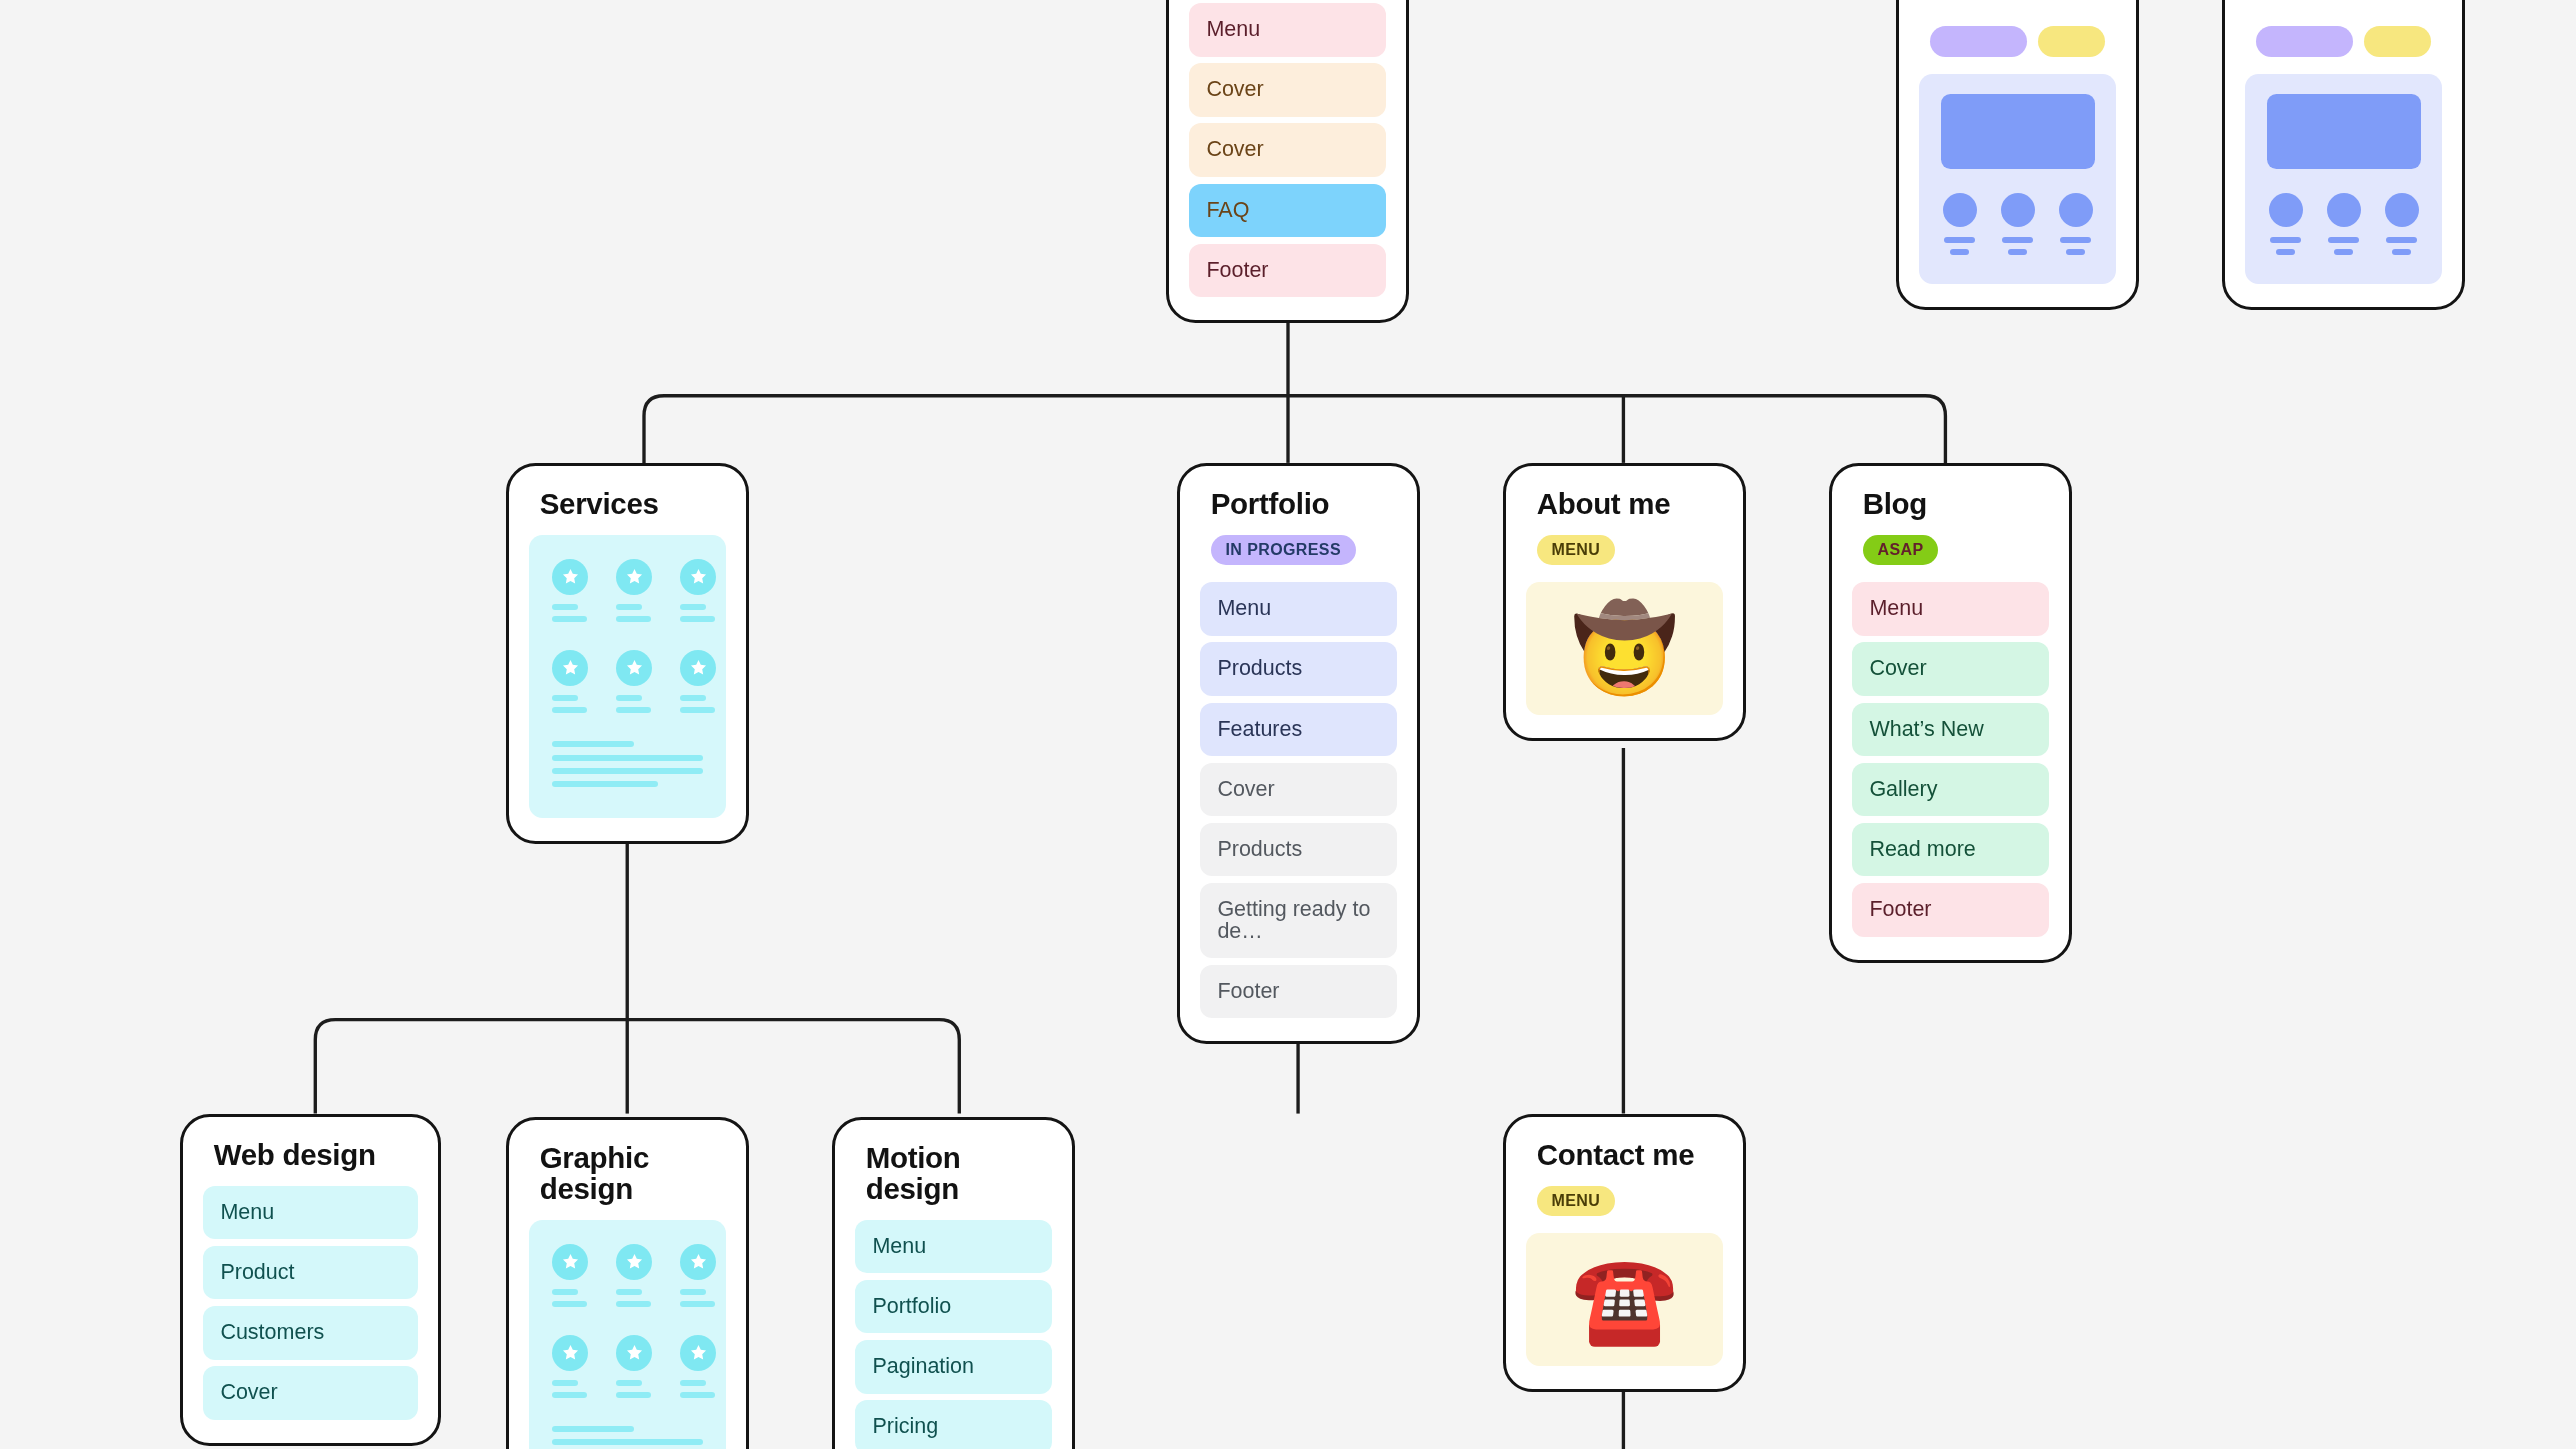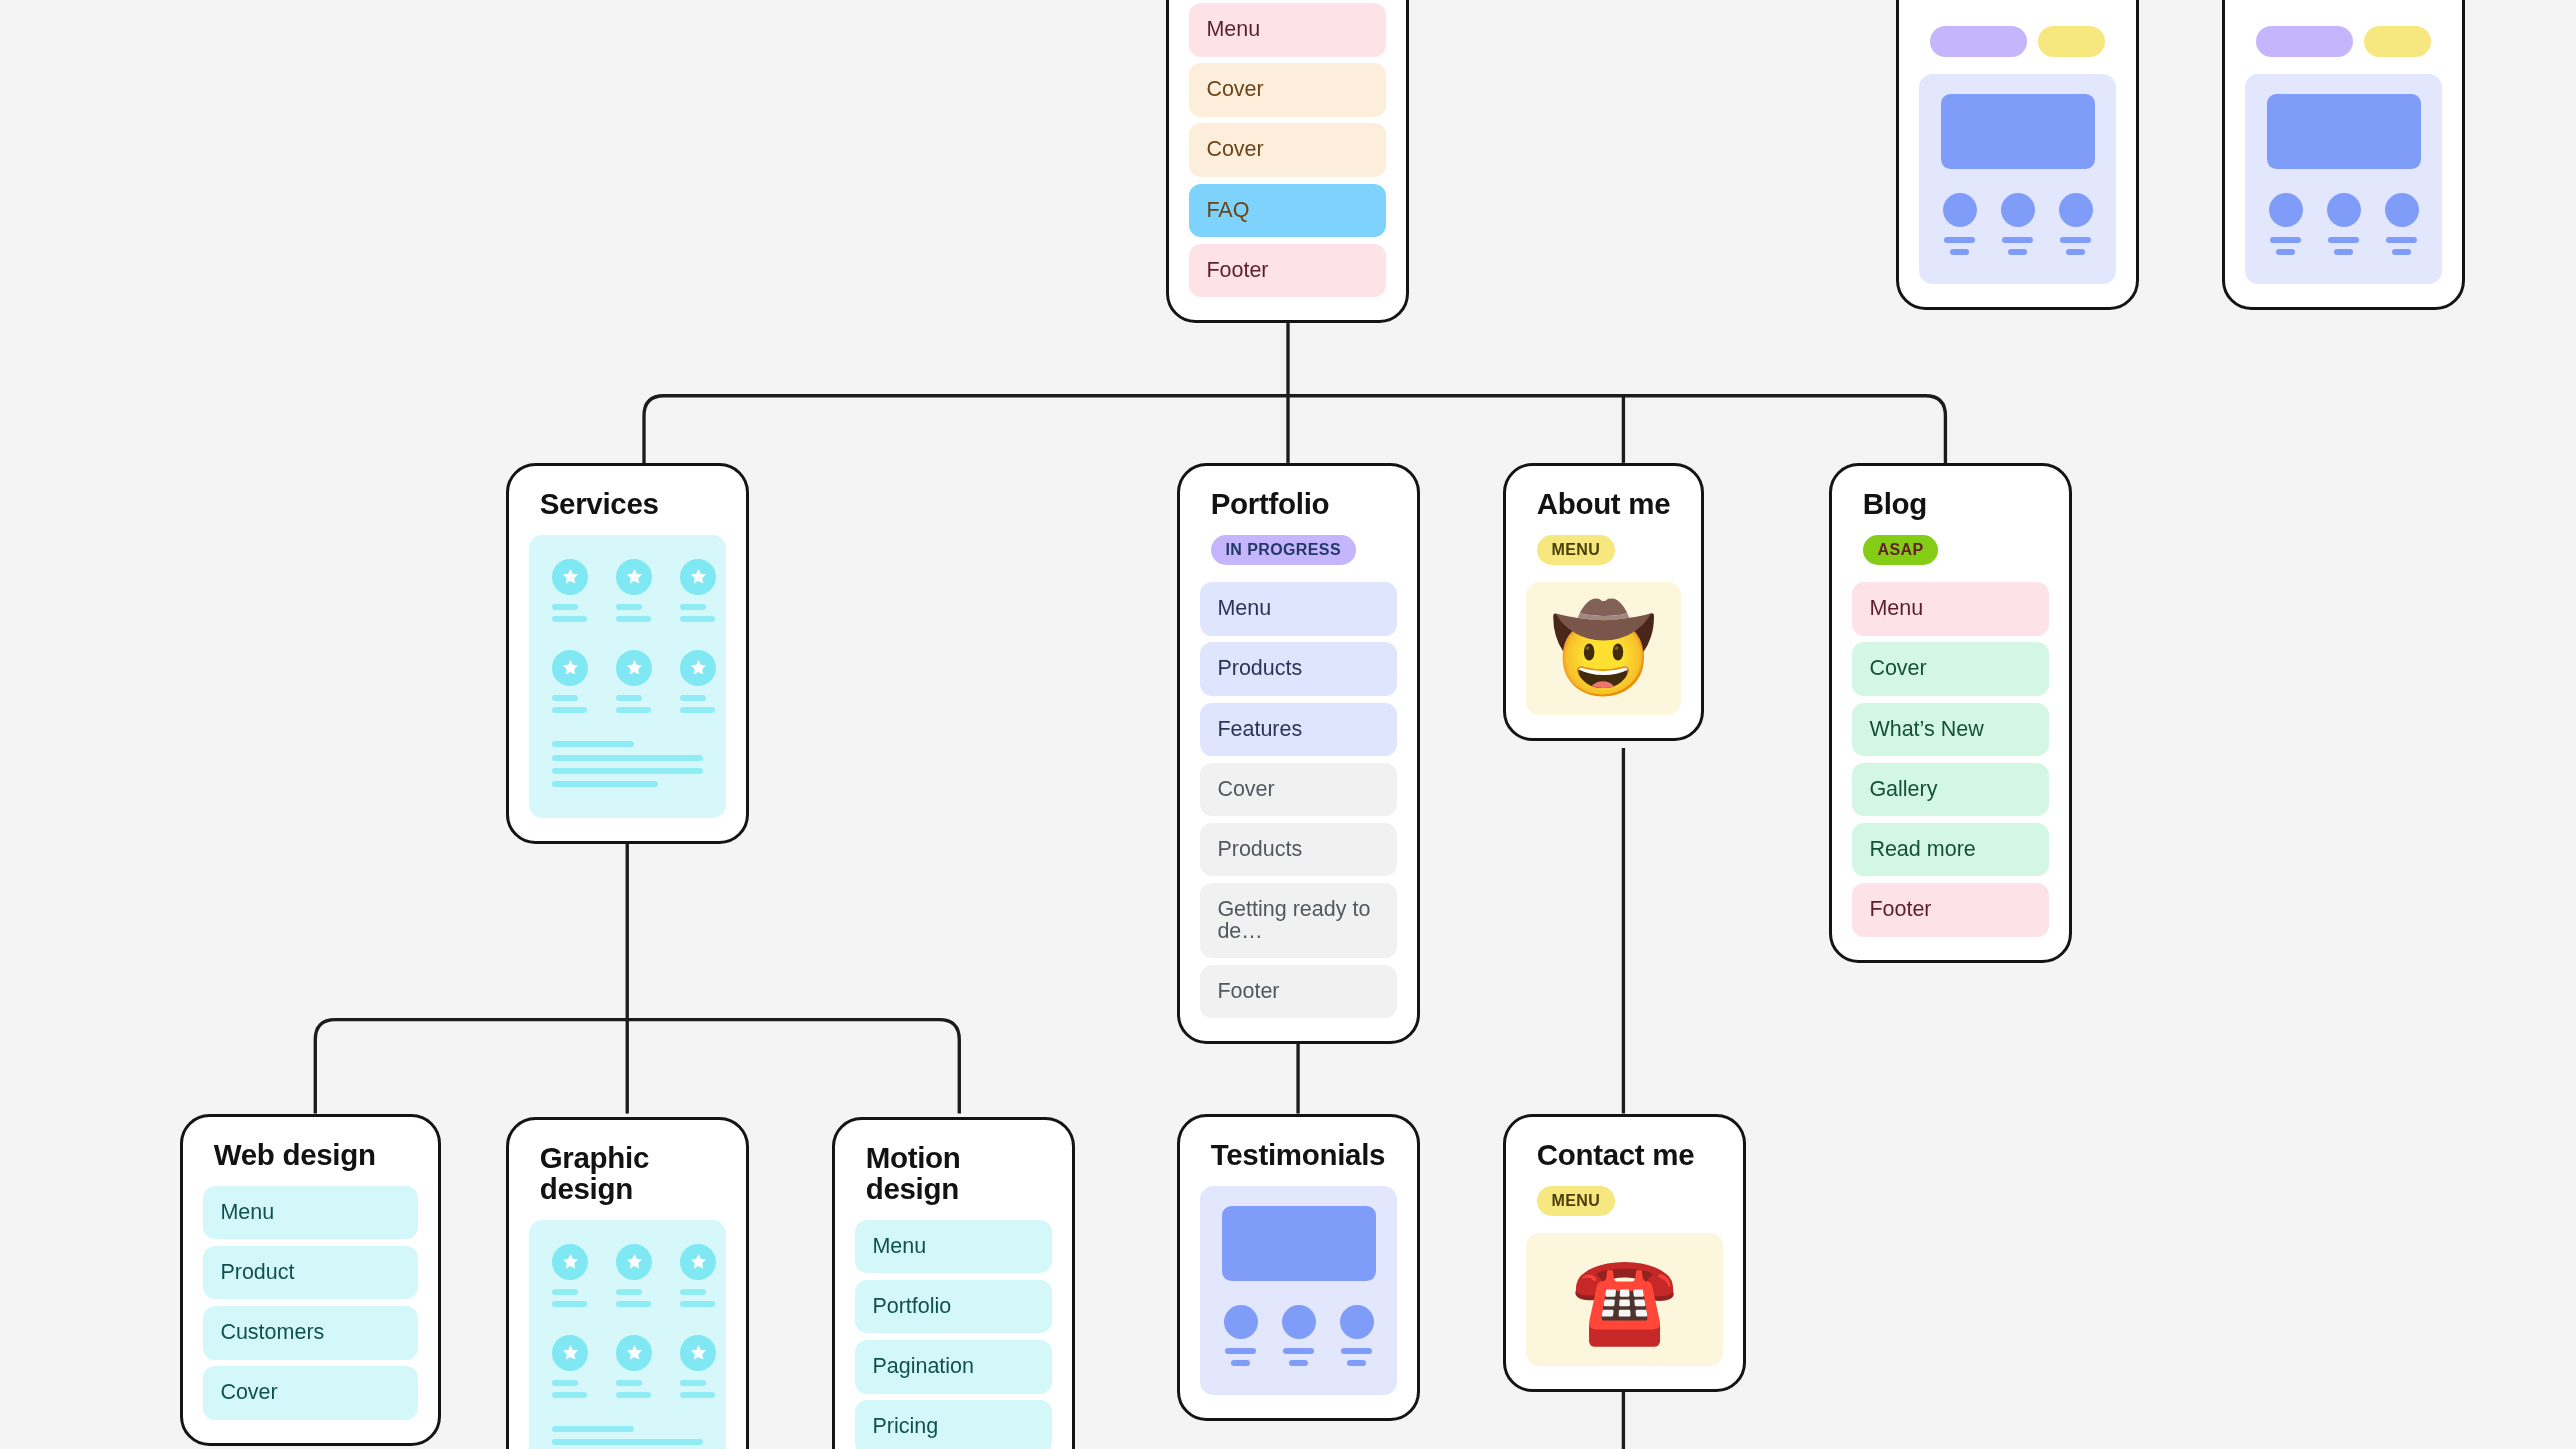--- a/index.html
+++ b/index.html
@@ -204,21 +204,21 @@
       <div class="row blue">Menu</div>
       <div class="row blue">Products</div>
       <div class="row blue">Features</div>
       <div class="row grey">Cover</div>
       <div class="row grey">Products</div>
       <div class="row grey">Getting ready to de…</div>
       <div class="row grey">Footer</div>
     </div>
   </div>
 
-  <div class="card" style="left:1503px; top:463px; width:201px;">
+  <div class="card" style="left:1503px; top:463px; width:243px;">
     <div class="card-title">About me</div>
     <div class="badge menu">MENU</div>
     <div class="thumb cream-bg" style="height:133px;">
       <span class="emoji">🤠</span>
     </div>
   </div>
 
   <div class="card" style="left:1829px; top:463px; width:243px;">
     <div class="card-title">Blog</div>
     <div class="badge asap">ASAP</div>
@@ -312,43 +312,20 @@
   <div class="card" style="left:832px; top:1117px; width:243px;">
     <div class="card-title">Motion design</div>
     <div class="rows">
       <div class="row cyan">Menu</div>
       <div class="row cyan">Portfolio</div>
       <div class="row cyan">Pagination</div>
       <div class="row cyan">Pricing</div>
     </div>
   </div>
 
-  <div class="card" style="left:1177px; top:1114px; width:243px;">
-    <div class="card-title">Testimonials</div>
-    <div class="thumb blue-bg">
-      <div class="hero-bar"></div>
-      <div class="avatars">
-        <div class="av-cell">
-          <div class="dot"></div>
-          <div class="ab w1"></div>
-            <div class="ab w2"></div>
-        </div>
-        <div class="av-cell">
-          <div class="dot"></div>
-          <div class="ab w1"></div>
-            <div class="ab w2"></div>
-        </div>
-        <div class="av-cell">
-          <div class="dot"></div>
-          <div class="ab w1"></div>
-            <div class="ab w2"></div>
-        </div>
-      </div>
-    </div>
-  </div>
 
   <div class="card" style="left:1503px; top:1114px; width:243px;">
     <div class="card-title">Contact me</div>
     <div class="badge menu">MENU</div>
     <div class="thumb cream-bg" style="height:133px;">
       <span class="emoji">☎️</span>
     </div>
   </div>
 
   <div class="card" style="left:1896px; top:-201px; width:243px;">

